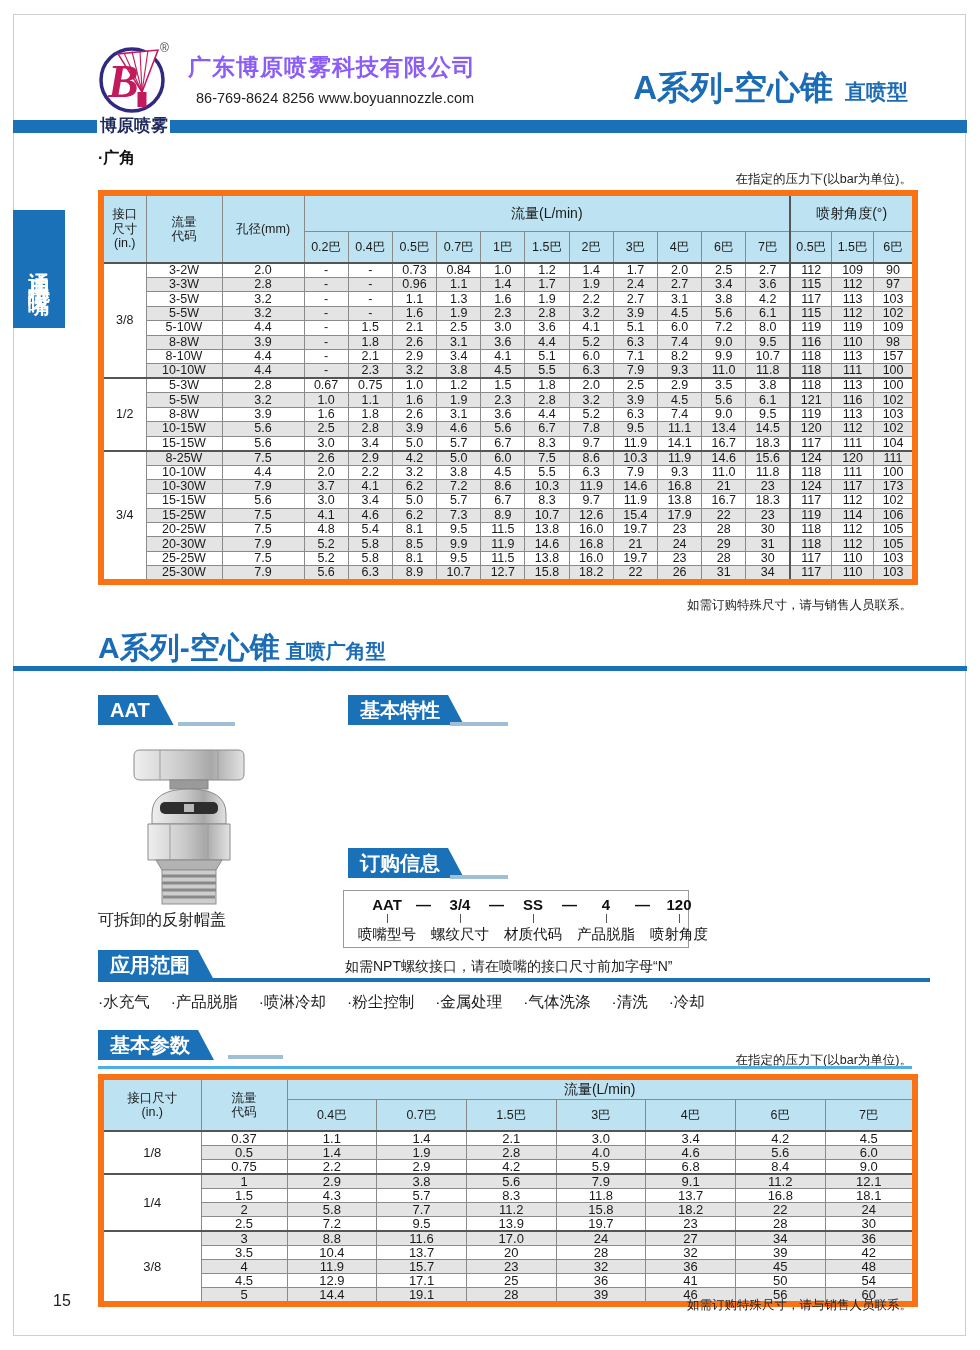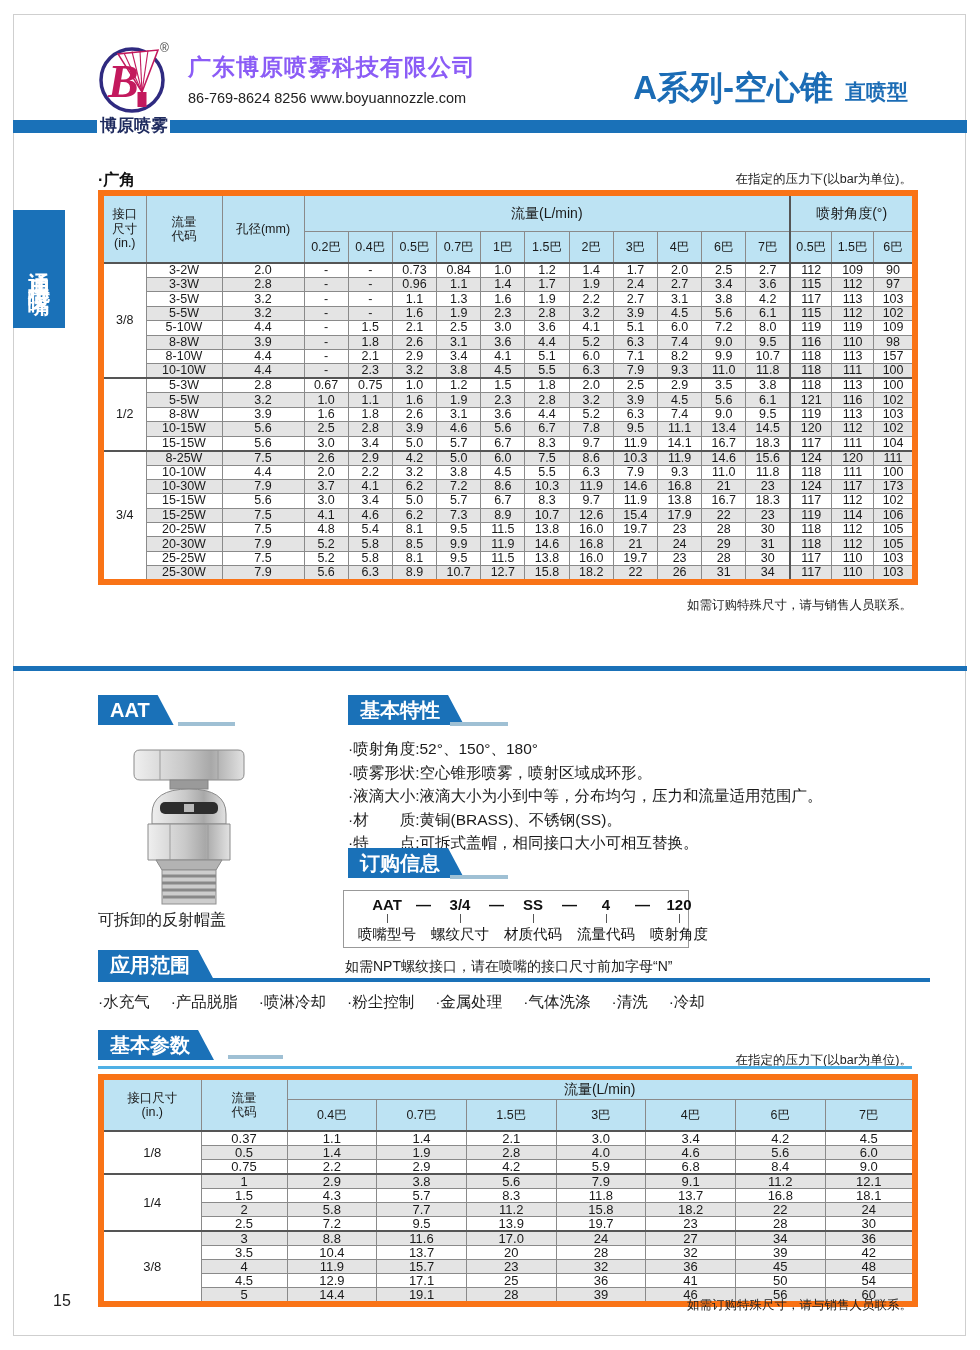--- a/index.html
+++ b/index.html
@@ -4,33 +4,33 @@
 <style>
   * { box-sizing: border-box; margin: 0; padding: 0; }
   html,body { background:#fff; }
   body { font-family: "Liberation Sans", "DejaVu Sans", sans-serif; }
   #page { position: relative; width: 980px; height: 1350px; background:#fff; overflow:hidden; }
   .abs { position:absolute; }
   .frame { left:13px; top:14px; width:953px; height:1322px; border:1px solid #cfcfcf; }
 
   
   .company { left:188px; top:52px; font-size:23px; font-weight:bold; color:#8b5cf6; letter-spacing:1px; }
-  .contact { left:188px; top:90px; font-size:14.5px; color:#222; }
+  .contact { left:196px; top:90px; font-size:14.5px; color:#222; }
   .titleblk { left:480px; top:66px; width:428px; text-align:right; color:#1b6cb5; white-space:nowrap; }
   .title-main { font-size:33px; font-weight:bold; }
   .title-sub  { font-size:21px; font-weight:bold; margin-left:12px; }
   .bar { background:#1a71b8; height:13px; top:120px; }
   .brand-txt { left:99px; top:114px; width:70px; text-align:center; font-size:17px; font-weight:bold; color:#1e2a5e; }
   .side-tab { left:13px; top:210px; width:52px; height:118px; background:#1a71b8; color:#fff;
               display:flex; align-items:center; justify-content:center;
               writing-mode:vertical-rl; text-orientation:upright; font-size:22px; letter-spacing:7px; font-weight:bold; }
 
   
   .note { font-size:12.5px; color:#222; }
-  .t1-label { left:98px; top:170px; font-size:16px; font-weight:bold; color:#111; }
+  .t1-label { left:98px; top:148px; font-size:16px; font-weight:bold; color:#111; }
 
   
   .t-wrap { left:98px; width:814px; }
   table { border-collapse:collapse; table-layout:fixed; width:100%; border:6px solid #f97316; }
   th,td { border:1px solid #8a8a8a; text-align:center; vertical-align:middle; color:#1a1a1a; padding:0; }
   thead th { background:#bde3f3; font-weight:normal; font-size:12.5px; line-height:1.15; }
   th.flowhead { font-size:14px; height:38px; }
   #t2 th.flowhead { height:22px; }
   th.sub { height:32px; }
   .pre { white-space:pre-line; }
@@ -548,20 +548,23 @@
             <td>34</td>
             <td class="angle-start">117</td>
             <td>110</td>
             <td>103</td>
           </tr>
         </tbody>
       </table>
   </div>
   <div class="abs note" style="right:68px; top:597px;">如需订购特殊尺寸，请与销售人员联系。</div>
 
+  <div class="abs sec2-title">
+    <span class="sec2-main">A系列-空心锥</span><span class="sec2-sub">直喷广角型</span>
+  </div>
   <div class="abs divider"></div>
 
   <div class="abs badge" style="left:98px; top:695px; font-size:20px;">AAT</div>
   <div class="abs badge-line" style="left:178px; top:722px; width:57px;"></div>
 
   <svg class="abs" style="left:100px; top:736px;" width="180" height="172" viewBox="0 0 180 172">
     <defs>
       <linearGradient id="met" x1="0" y1="0" x2="1" y2="0">
         <stop offset="0" stop-color="#efefef"></stop>
           <stop offset="0.45" stop-color="#c9c9c9"></stop>
@@ -585,27 +588,20 @@
       <line x1="62" y1="140" x2="116" y2="140" stroke="#898989" stroke-width="3"></line>
       <line x1="62" y1="147" x2="116" y2="147" stroke="#898989" stroke-width="3"></line>
       <line x1="62" y1="154" x2="116" y2="154" stroke="#898989" stroke-width="3"></line>
       <line x1="63" y1="161" x2="115" y2="161" stroke="#898989" stroke-width="3"></line>
     </g>
   </svg>
   <div class="abs caption">可拆卸的反射帽盖</div>
 
   <div class="abs badge" style="left:348px; top:695px; font-size:20px;">基本特性</div>
   <div class="abs badge-line" style="left:450px; top:722px; width:58px;"></div>
-  <div class="abs feat-list" id="feature-list">
-      <div class="feat">·喷射角度:52°、150°、180°</div>
-      <div class="feat">·喷雾形状:空心锥形喷雾，喷射区域成环形。</div>
-      <div class="feat">·液滴大小:液滴大小为小到中等，分布均匀，压力和流量适用范围广。</div>
-      <div class="feat">·材　　质:黄铜(BRASS)、不锈钢(SS)。</div>
-      <div class="feat">·特　　点:可拆式盖帽，相同接口大小可相互替换。</div>
-    </div>
 
   <div class="abs badge" style="left:348px; top:848px; font-size:20px;">订购信息</div>
   <div class="abs badge-line" style="left:450px; top:875px; width:58px;"></div>
   <div class="abs order-box" id="order-parts">
       <div class="opart">
         <div class="ocode">AAT</div>
         <div class="otick"></div>
         <div class="olabel">喷嘴型号</div>
       </div>
       <div class="odash">—</div>
@@ -617,21 +613,21 @@
       <div class="odash">—</div>
       <div class="opart">
         <div class="ocode">SS</div>
         <div class="otick"></div>
         <div class="olabel">材质代码</div>
       </div>
       <div class="odash">—</div>
       <div class="opart">
         <div class="ocode">4</div>
         <div class="otick"></div>
-        <div class="olabel">流量代码</div>
+        <div class="olabel">产品脱脂</div>
       </div>
       <div class="odash">—</div>
       <div class="opart">
         <div class="ocode">120</div>
         <div class="otick"></div>
         <div class="olabel">喷射角度</div>
       </div>
     </div>
   <div class="abs npt-note">如需NPT螺纹接口，请在喷嘴的接口尺寸前加字母“N”</div>
 

